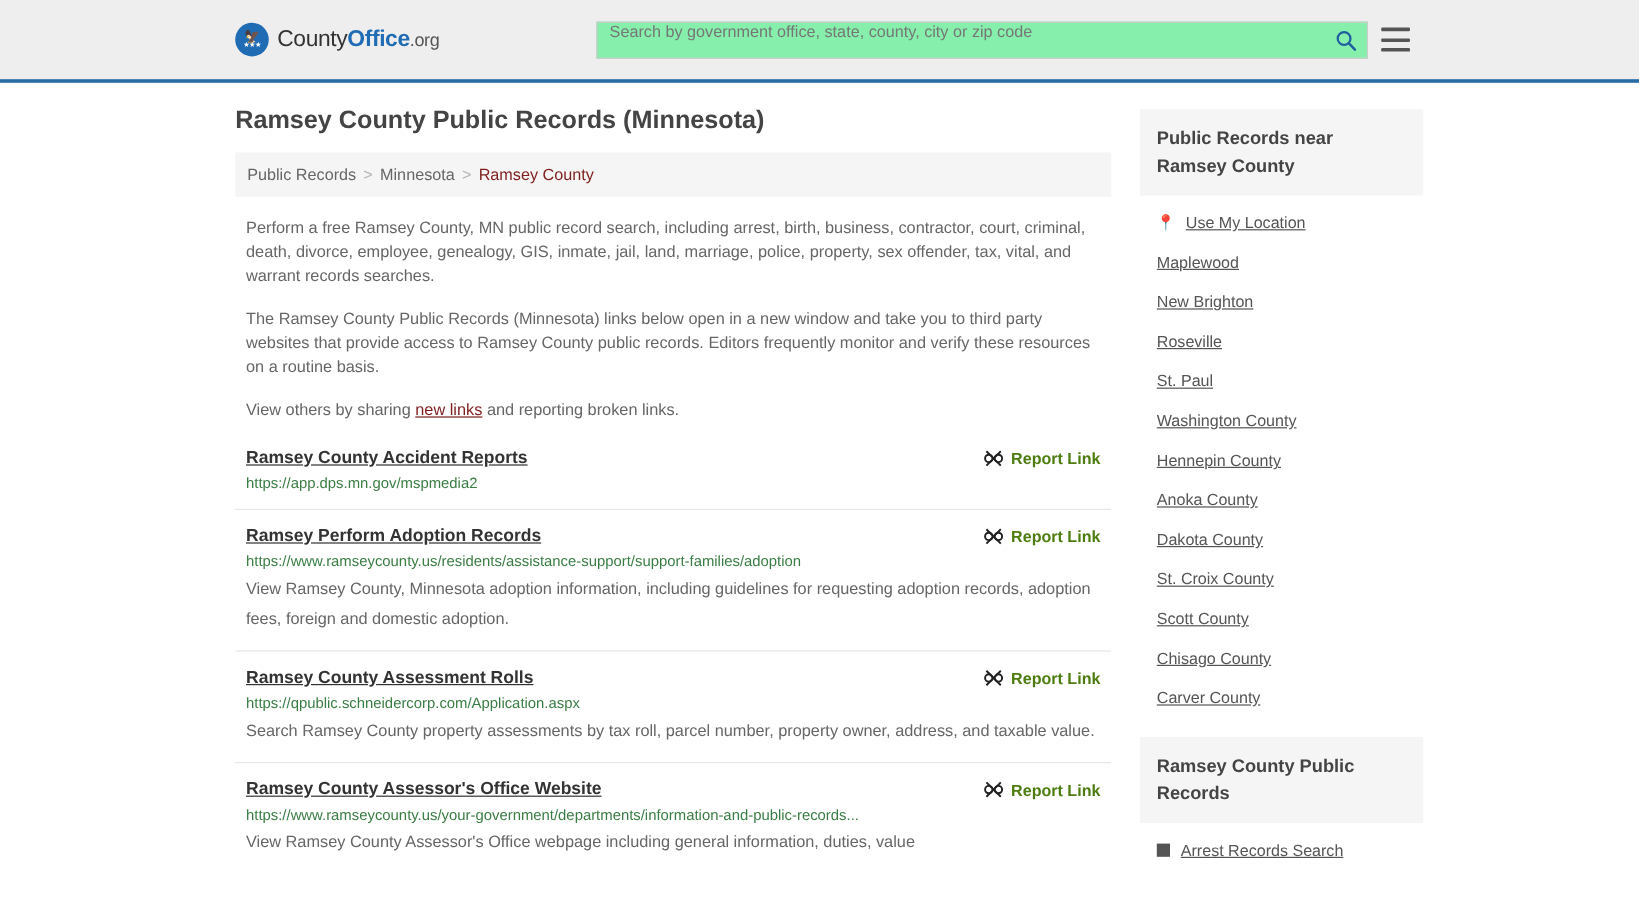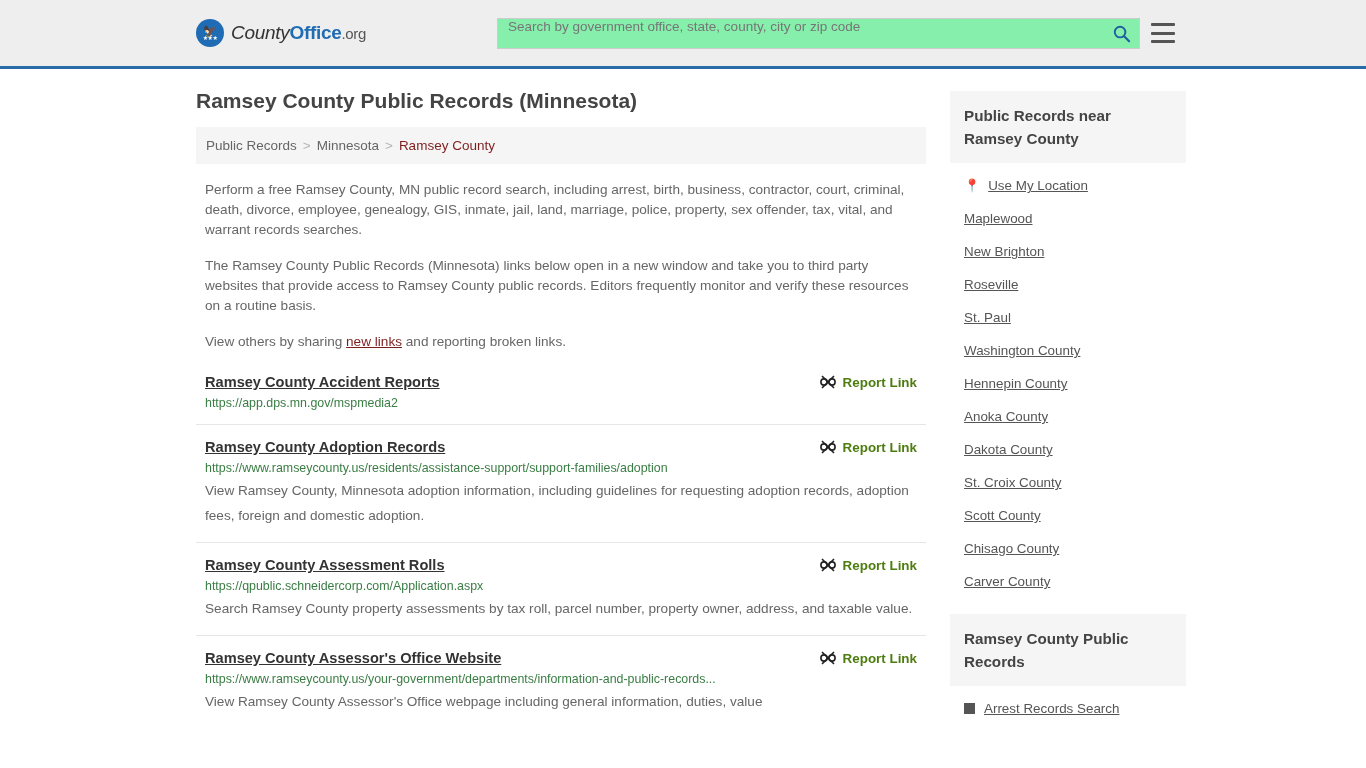--- a/index.html
+++ b/index.html
@@ -38,21 +38,21 @@
     flex-shrink: 0;
   }
   .logo-emblem .eagle {
     font-size: 11px; color: #ffffff; line-height: 8px;
     margin-top: 3px; letter-spacing: -1px;
   }
   .logo-emblem .stars {
     font-size: 6px; color: #ffffff; line-height: 7px; letter-spacing: -0.5px;
   }
   .logo-text { font-size: 19px; letter-spacing: -0.3px; white-space: nowrap; }
-  .logo-text .c1 { color: #333333; font-style: italic; }
+  .logo-text .c1 { color: #333333; }
   .logo-text .c2 { color: #1f6cb4; font-weight: bold; }
   .logo-text .c3 { color: #555555; font-size: 15px; }
 
   .search-wrap {
     position: absolute;
     left: 497px;
     width: 643px;
     height: 31px;
     background: #86efac;
     border: 1px solid #cccccc;
@@ -271,21 +271,21 @@
               <circle cx="12" cy="8" r="3.1" fill="none" stroke="#222" stroke-width="1.6"></circle>
             </svg>
             <span>Report Link</span>
           </div>
         </div>
         <div class="entry-url">https://app.dps.mn.gov/mspmedia2</div>
       </div>
 
       <div class="entry">
         <div class="entry-head">
-          <a class="entry-title" href="#">Ramsey County Adoption Records</a>
+          <a class="entry-title" href="#">Ramsey Perform Adoption Records</a>
           <div class="report-link">
             <svg width="16" height="16" viewBox="0 0 16 16">
               <path d="M2 2 L14 14 M14 2 L2 14" stroke="#222" stroke-width="1.6" fill="none"></path>
               <circle cx="4" cy="8" r="3.1" fill="none" stroke="#222" stroke-width="1.6"></circle>
               <circle cx="12" cy="8" r="3.1" fill="none" stroke="#222" stroke-width="1.6"></circle>
             </svg>
             <span>Report Link</span>
           </div>
         </div>
         <div class="entry-url">https://www.ramseycounty.us/residents/assistance-support/support-families/adoption</div>

